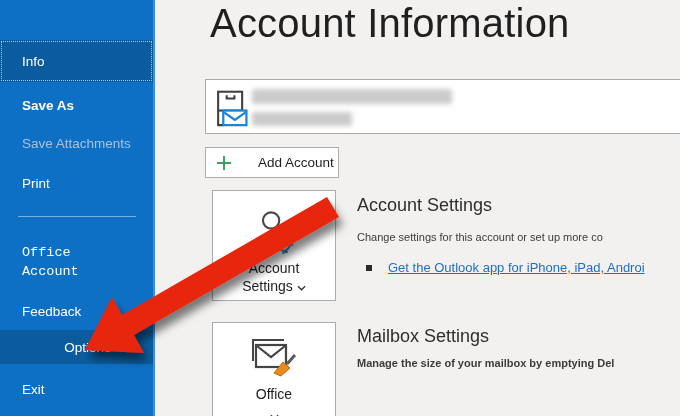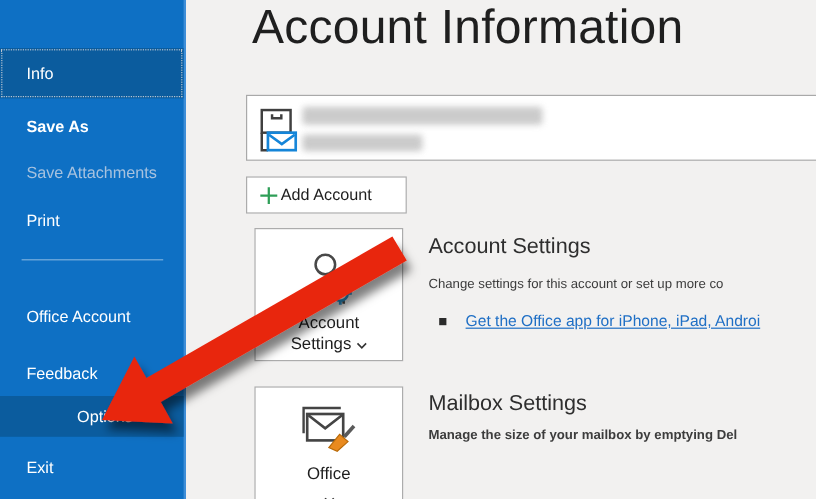--- a/index.html
+++ b/index.html
@@ -22,21 +22,21 @@
     padding-left:22px;
     display:flex; align-items:center;
     cursor:pointer; white-space:nowrap;
   }
   .side-item.selected {
     background:#0B5C9E;
     outline:1px dotted #B9C6D1; outline-offset:-2px;
   }
   .side-item.highlighted { background:#0B5C9E; }
   .side-item.disabled { color:#A7C2DF; cursor:default; }
-  .side-item.twoline { white-space:normal; width:110px; line-height:19px; align-items:center; }
+  .side-item.twoline { white-space:normal; width:110px; line-height:19px; align-items:flex-start;font-family:Liberation Mono, monospace; }
   .side-divider {
     position:absolute; top:216px; left:18px; width:118px; height:1px;
     background:rgba(255,255,255,0.45);
   }
 
   
   .content { position:absolute; left:155px; top:0; width:525px; height:416px; }
   .page-title {
     position:absolute; left:55px; top:1px;
     font-size:40px; font-weight:300; color:#1F1F1F; letter-spacing:0.2px;
@@ -51,21 +51,21 @@
   .redacted {
     position:absolute; background:#C2C2C2; border-radius:3px;
     filter:blur(2.5px); opacity:0.85;
   }
   .redacted.l1 { left:46px; top:9px;  width:200px; height:15px; }
   .redacted.l2 { left:46px; top:32px; width:100px; height:14px; }
 
   .add-account-btn {
     position:absolute; left:50px; top:147px; width:134px; height:31px;
     background:#FFFFFF; border:1px solid #ACACAC;
-    display:flex; align-items:center; gap:2px; padding-left:10px;
+    display:flex; align-items:center; gap:26px; padding-left:10px;
     font-size:13.5px; color:#1E1E1E; cursor:pointer; white-space:nowrap;
   }
 
   .big-btn {
     position:absolute; left:57px; width:124px;
     background:#FFFFFF; border:1px solid #ACACAC;
     display:flex; flex-direction:column; align-items:center;
     font-size:14px; color:#1E1E1E; cursor:pointer; text-align:center;
   }
   .btn-account-settings { top:190px; height:111px; padding-top:18px; }
@@ -191,21 +191,21 @@
     <span class="lbl">Office</span>
     <span style="margin-top:4px;"><svg width="9" height="6" viewBox="0 0 10 6">
           <polyline points="1,1 5,5 9,1" fill="none" stroke="#333333" stroke-width="1.5"></polyline>
         </svg></span>
   </button>
 
   <h2 class="section-heading" style="top:195px;">Account Settings</h2>
   <p class="section-desc" style="top:231px;">Change settings for this account or set up more co</p>
   <div class="link-row">
     <span class="bullet"></span>
-    <a class="app-link">Get the Office app for iPhone, iPad, Androi</a>
+    <a class="app-link">Get the Outlook app for iPhone, iPad, Androi</a>
   </div>
 
   <h2 class="section-heading" style="top:326px;">Mailbox Settings</h2>
   <p class="section-desc" style="top:357px;font-weight:bold;">Manage the size of your mailbox by emptying Del</p>
 
 </main>
 
 <svg class="arrow-overlay" viewBox="0 0 680 416">
   <defs>
     <filter id="arrowShadow" x="-30%" y="-30%" width="160%" height="160%">

